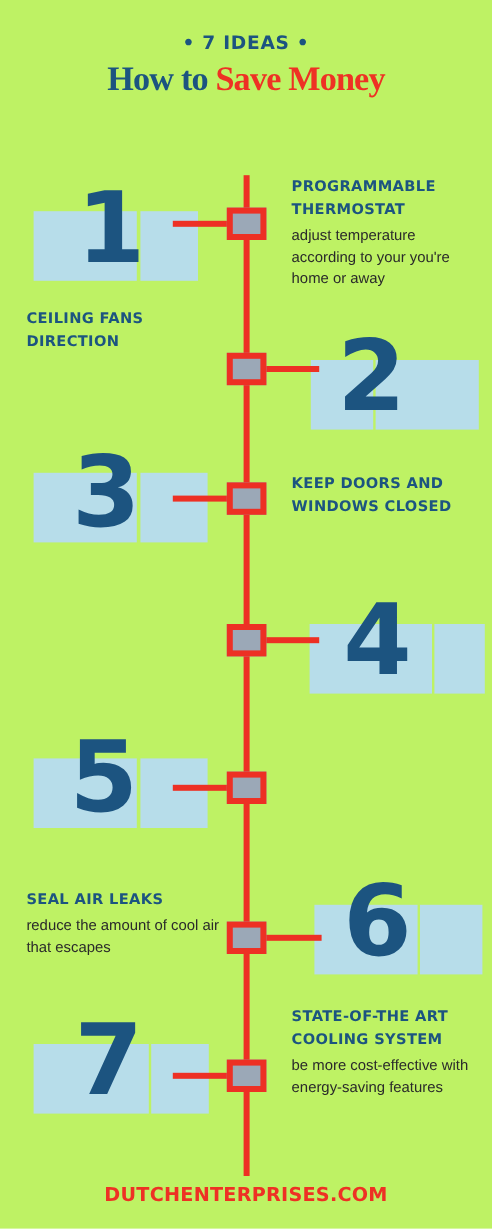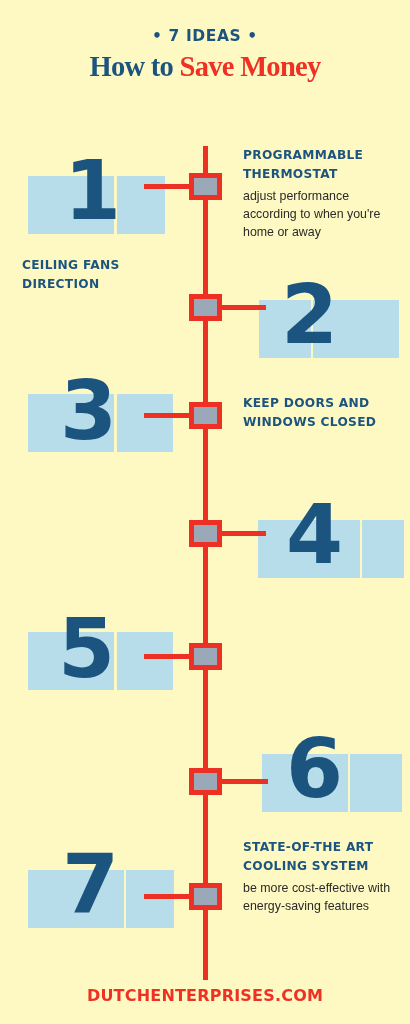--- a/index.html
+++ b/index.html
@@ -9,21 +9,21 @@
     height: 1024px;
     background: #ffffff;
     font-family: "Liberation Sans", sans-serif;
     overflow: hidden;
   }
 
   #page {
     position: relative;
     width: 410px;
     height: 1024px;
-    background: #fef9c3;
+    background: #bef264;
   }
 
   
   .header {
     position: absolute;
     top: 28px;
     left: 0;
     width: 410px;
     text-align: center;
   }
@@ -143,21 +143,21 @@
 
   <div class="numblock" style="left:28px; top:148px; width:145px; height:95px;">
     <div class="numbox" style="left:0px;   top:28px; width:86px;  height:58px;"></div>
     <div class="numbox" style="left:89px; top:28px; width:48px;  height:58px;"></div>
     <div class="numglyph" style="left:36px; top:2px;">1</div>
   </div>
   <div class="connector" style="left:144px; top:184px; width:50px;"></div>
   <div class="marker" style="top:173px;"></div>
   <div class="textblock" style="left:243px; top:146px; width:155px;">
     <div class="tb-head">PROGRAMMABLE THERMOSTAT</div>
-    <div class="tb-body">adjust performance according to when you're home or away</div>
+    <div class="tb-body">adjust temperature according to your you're home or away</div>
   </div>
 
   <div class="numblock" style="left:255px; top:272px; width:148px; height:95px;">
     <div class="numbox" style="left:4px;  top:28px; width:52px; height:58px;"></div>
     <div class="numbox" style="left:58px; top:28px; width:86px; height:58px;"></div>
     <div class="numglyph" style="left:26px; top:2px;">2</div>
   </div>
   <div class="connector" style="left:216px; top:305px; width:50px;"></div>
   <div class="marker" style="top:294px;"></div>
   <div class="textblock" style="left:22px; top:256px; width:162px;">
@@ -192,20 +192,24 @@
   <div class="connector" style="left:144px; top:654px; width:50px;"></div>
   <div class="marker" style="top:643px;"></div>
 
   <div class="numblock" style="left:258px; top:728px; width:148px; height:95px;">
     <div class="numbox" style="left:4px;  top:26px; width:86px; height:58px;"></div>
     <div class="numbox" style="left:92px; top:26px; width:52px; height:58px;"></div>
     <div class="numglyph" style="left:28px; top:0px;">6</div>
   </div>
   <div class="connector" style="left:216px; top:779px; width:52px;"></div>
   <div class="marker" style="top:768px;"></div>
+  <div class="textblock" style="left:22px; top:740px; width:162px;">
+    <div class="tb-head">SEAL AIR LEAKS</div>
+    <div class="tb-body">reduce the amount of cool air that escapes</div>
+  </div>
 
   <div class="numblock" style="left:28px; top:840px; width:148px; height:100px;">
     <div class="numbox" style="left:0px;  top:30px; width:96px; height:58px;"></div>
     <div class="numbox" style="left:98px; top:30px; width:48px; height:58px;"></div>
     <div class="numglyph" style="left:34px; top:4px;">7</div>
   </div>
   <div class="connector" style="left:144px; top:894px; width:50px;"></div>
   <div class="marker" style="top:883px;"></div>
   <div class="textblock" style="left:243px; top:838px; width:155px;">
     <div class="tb-head">STATE-OF-THE ART COOLING SYSTEM</div>

